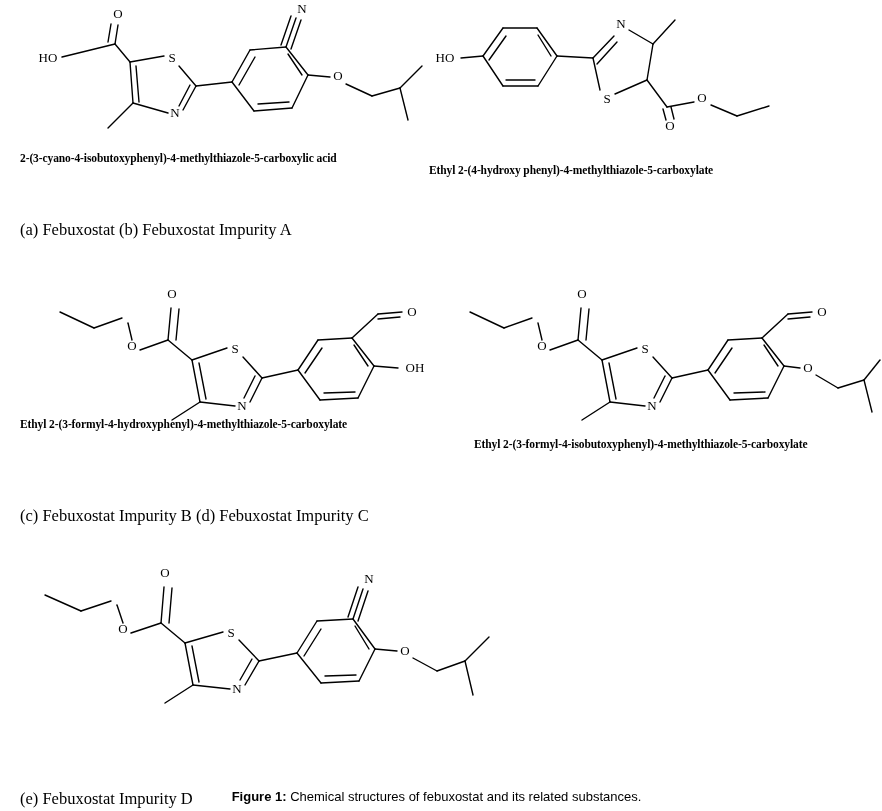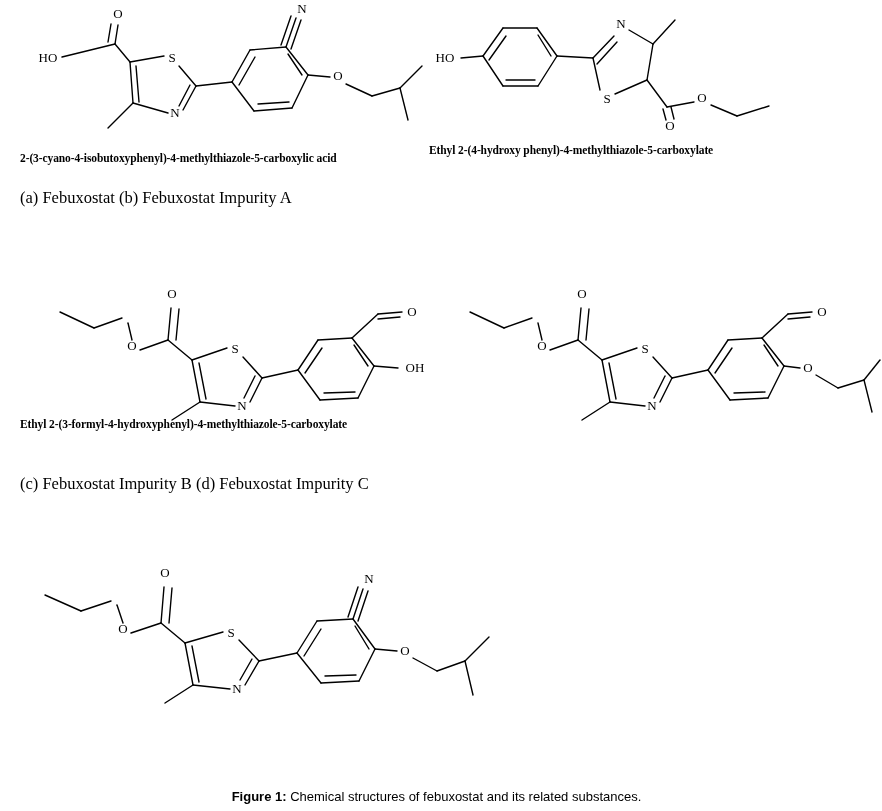--- a/index.html
+++ b/index.html
@@ -35,20 +35,21 @@
     color: #000000;
     white-space: nowrap;
     letter-spacing: -0.1px;
   }
   .caption-label {
     position: absolute;
     font-family: "Liberation Serif", serif;
     font-size: 16.5px;
     color: #000000;
     white-space: nowrap;
+    margin-top: 32px;
   }
   .figure-caption {
     position: absolute;
     left: 0;
     width: 873px;
     text-align: center;
     font-family: "Liberation Sans", sans-serif;
     font-size: 13px;
     color: #000000;
   }
@@ -155,21 +156,21 @@
       <path class="bond" d="M222,70 L242,97"></path>
       <text class="atom" x="245" y="120" text-anchor="middle">O</text>
       <path class="bond" d="M238,99 L241,110"></path>
       <path class="bond" d="M246,97 L249,109"></path>
       <text class="atom" x="277" y="92" text-anchor="middle">O</text>
       <path class="bond" d="M242,97 L269,92"></path>
       <path class="bond" d="M286,95 L312,106"></path>
       <path class="bond" d="M312,106 L344,96"></path>
     </svg>
   </div>
-  <div class="caption-name" style="left:429px; top:144px;">Ethyl 2-(4-hydroxy phenyl)-4-methylthiazole-5-carboxylate</div>
+  <div class="caption-name" style="left:429px; top:164px;">Ethyl 2-(4-hydroxy phenyl)-4-methylthiazole-5-carboxylate</div>
 
   <div class="caption-label" style="left:20px; top:188px;">(a) Febuxostat (b) Febuxostat Impurity A</div>
 
   <div class="struct" style="left:50px; top:278px; width:420px; height:150px;">
     <svg width="420" height="150" viewBox="0 0 420 150">
 
       <path class="bond" d="M10,34 L44,50"></path>
       <path class="bond" d="M44,50 L72,40"></path>
       <text class="atom" x="82" y="72" text-anchor="middle">O</text>
       <path class="bond" d="M78,45 L82,62"></path>
@@ -250,20 +251,21 @@
       <text class="atom" x="362" y="38" text-anchor="middle">O</text>
 
       <text class="atom" x="348" y="94" text-anchor="middle">O</text>
       <path class="bond" d="M324,88 L340,90"></path>
       <path class="bond" d="M356,97 L378,110"></path>
       <path class="bond" d="M378,110 L404,102"></path>
       <path class="bond" d="M404,102 L412,134"></path>
       <path class="bond" d="M404,102 L420,82"></path>
     </svg>
   </div>
+  <div class="caption-name" style="left:474px; top:438px;">Ethyl 2-(3-formyl-4-isobutoxyphenyl)-4-methylthiazole-5-carboxylate</div>
 
   <div class="caption-label" style="left:20px; top:474px;text-align:right;">(c) Febuxostat Impurity B (d) Febuxostat Impurity C</div>
 
   <div class="struct" style="left:35px; top:545px; width:480px; height:165px;">
     <svg width="480" height="165" viewBox="0 0 480 165">
       <path class="bond" d="M10,50 L46,66"></path>
       <path class="bond" d="M46,66 L76,56"></path>
       <text class="atom" x="88" y="88" text-anchor="middle">O</text>
       <path class="bond" d="M82,60 L88,78"></path>
       <path class="bond" d="M96,88 L126,78"></path>
@@ -301,19 +303,20 @@
 
       <text class="atom" x="370" y="110" text-anchor="middle">O</text>
       <path class="bond" d="M340,104 L362,106"></path>
       <path class="bond" d="M378,113 L402,126"></path>
       <path class="bond" d="M402,126 L430,116"></path>
       <path class="bond" d="M430,116 L438,150"></path>
       <path class="bond" d="M430,116 L454,92"></path>
     </svg>
   </div>
 
+  <div class="caption-label" style="left:20px; top:757px;">(e) Febuxostat Impurity D</div>
 
   <div class="figure-caption" style="top:789px;">
     <span class="figlabel">Figure 1: </span>
     <span>Chemical structures of febuxostat and its related substances.</span>
   </div>
 
 </div>
 
 </body></html>

